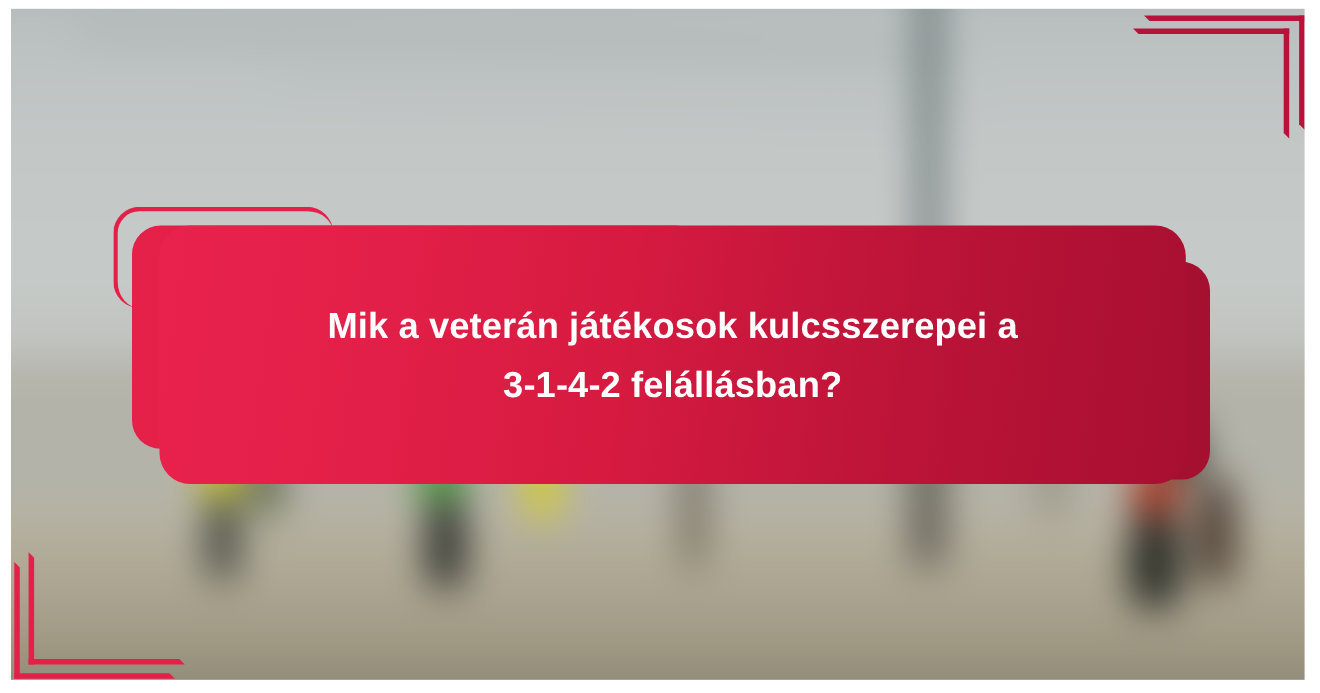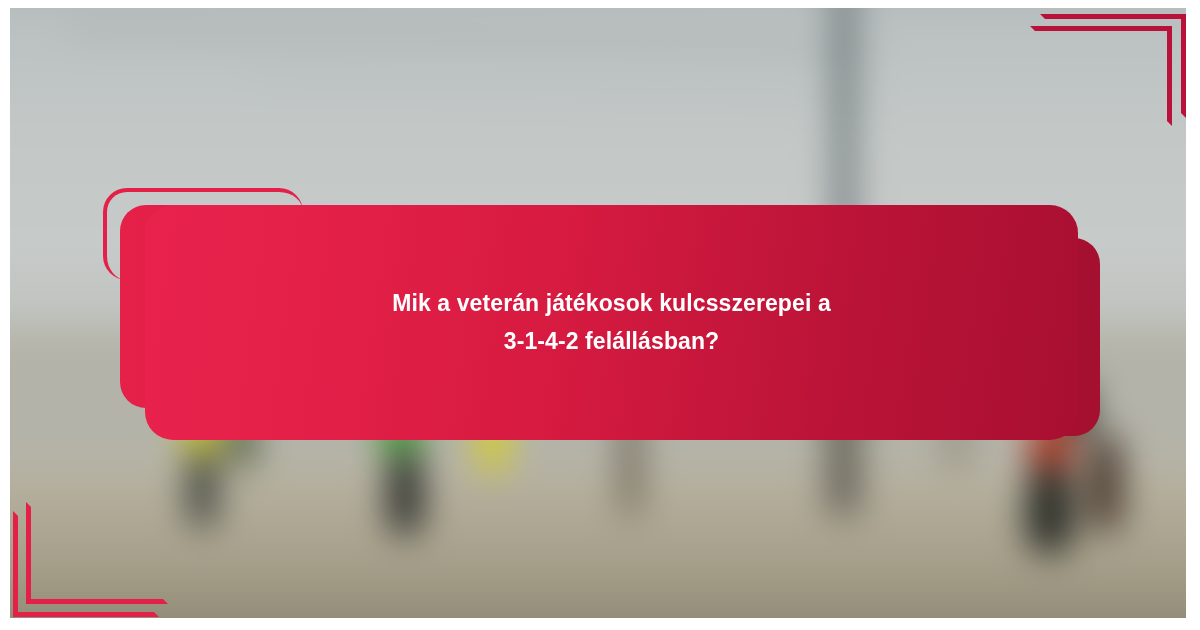--- a/index.html
+++ b/index.html
@@ -157,21 +157,21 @@
   }
   .card-inner {
     width: 100%;
     padding: 0 56px;
     box-sizing: border-box;
     text-align: center;
   }
   .headline {
     margin: 16px;
     color: #ffffff;
-    font-size: 23px;
+    font-size: 33px;
     font-weight: bold;
     line-height: 1.62;
     letter-spacing: 0.1px;
     white-space: pre-line;
   }
 </style>
 </head>
 <body>
 
 <div id="stage">

